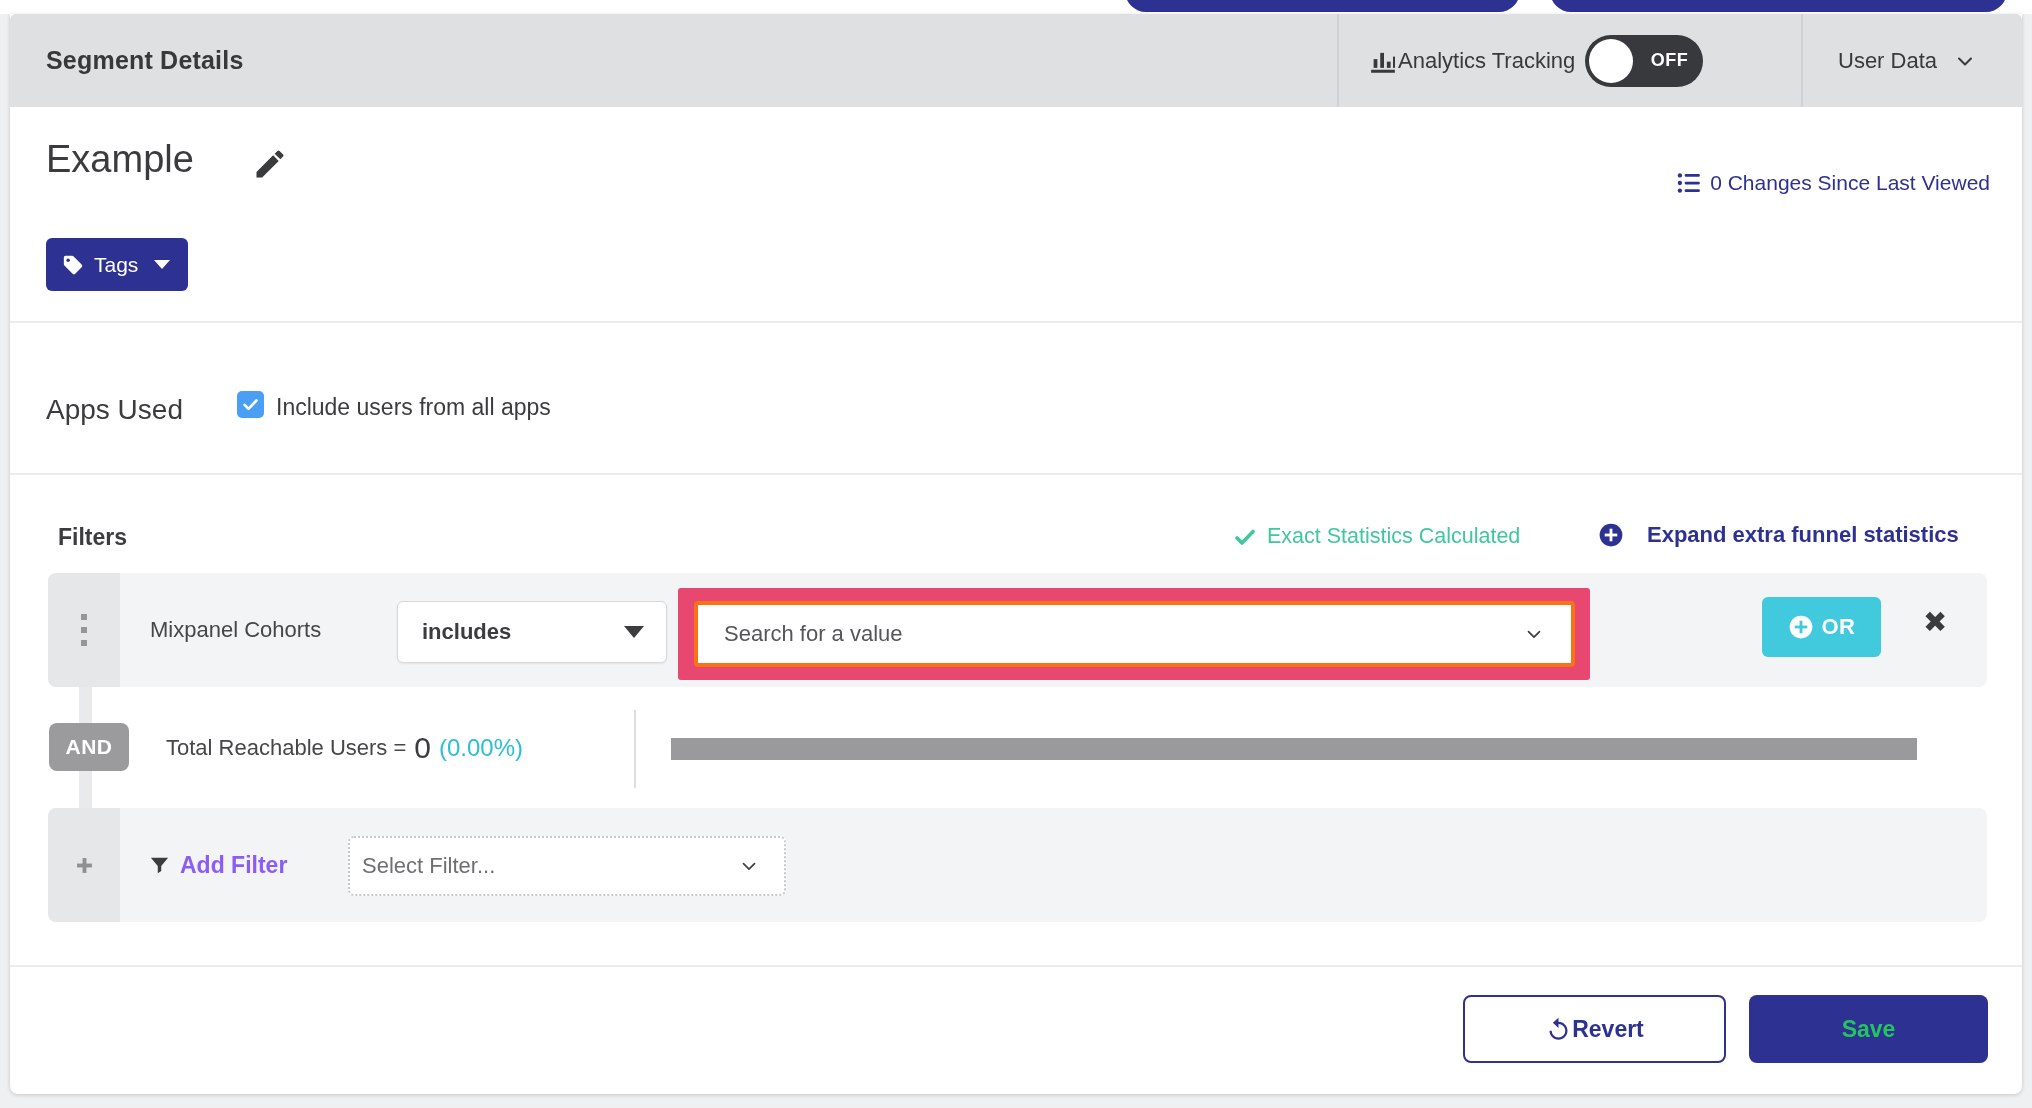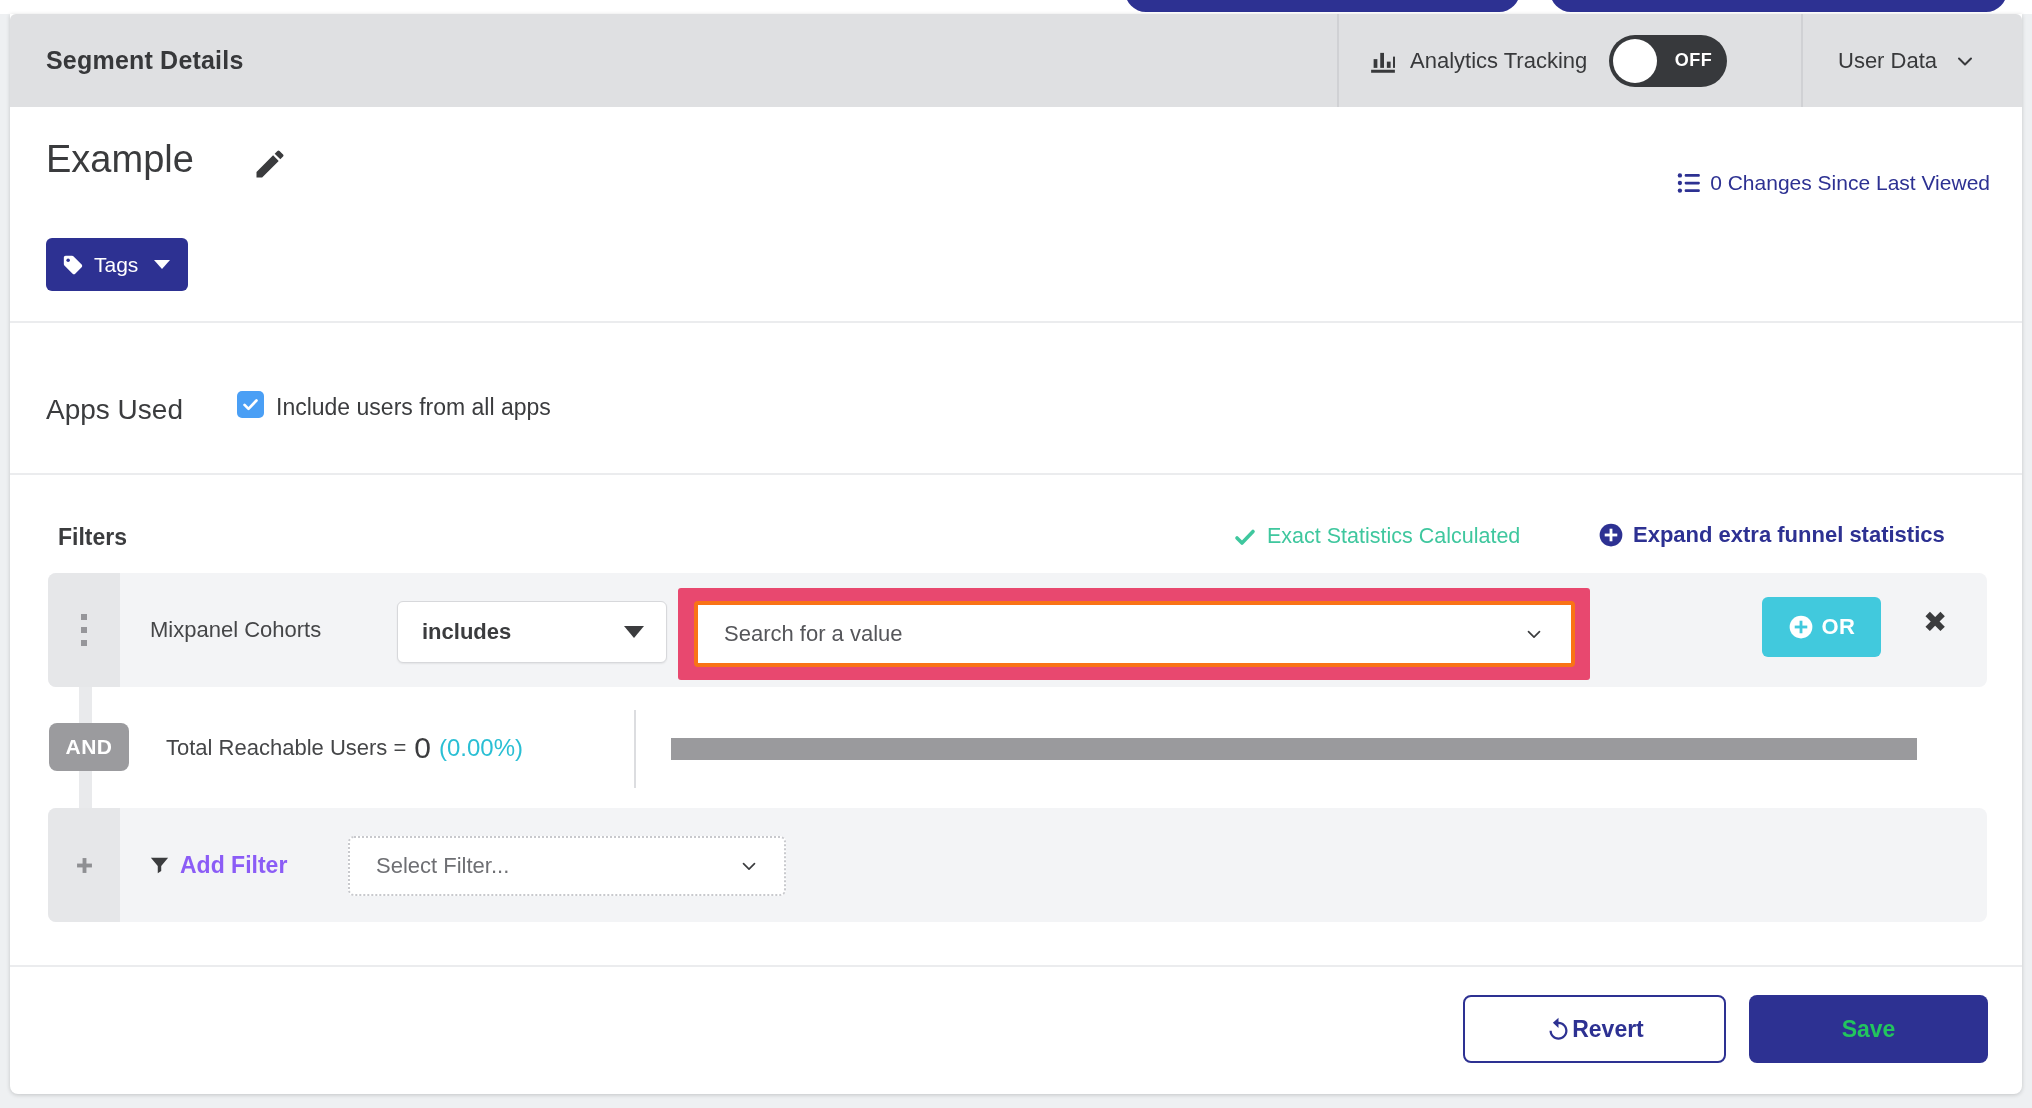--- a/index.html
+++ b/index.html
@@ -14,21 +14,21 @@
 
   .card { position:absolute; left:10px; top:14px; width:2012px; height:1080px; background:#fff;
           border-radius:0 0 8px 8px; box-shadow:0 1px 4px rgba(0,0,0,.18); }
 
   
   .hdr { position:absolute; left:10px; top:14px; width:2012px; height:93px; background:#dfe0e2; border-radius:6px 6px 0 0; }
   .hdr-title { position:absolute; left:46px; top:14px; height:93px; display:flex; align-items:center;
                font-size:25px; font-weight:bold; color:#37383a; letter-spacing:.2px; }
   .hdr-div { position:absolute; top:14px; width:2px; height:93px; background:#d0d1d4; }
   #hdrdiv1 { left:1337px; } #hdrdiv2 { left:1801px; }
-  .analytics { position:absolute; left:1368px; top:14px; height:93px; display:flex; align-items:center; gap:12px; color:#38393b; }
+  .analytics { position:absolute; left:1368px; top:14px; height:93px; display:flex; align-items:center; color:#38393b; }
   .analytics-label { font-size:22px; color:#38393b; }
   .toggle { position:relative; width:118px; height:52px; border-radius:26px; background:#37393c; margin-left:10px; cursor:pointer; }
   .toggle .knob { position:absolute; left:4px; top:4px; width:44px; height:44px; border-radius:50%; background:#fff; }
   .toggle .state { position:absolute; right:15px; top:0; height:52px; display:flex; align-items:center;
                    color:#fff; font-size:18px; font-weight:bold; letter-spacing:.5px; }
   .user-data { position:absolute; left:1838px; top:14px; height:93px; display:flex; align-items:center; gap:16px;
                font-size:22px; color:#38393b; cursor:pointer; }
 
   
   .seg-name { position:absolute; left:46px; top:138px; font-size:38px; color:#3a3b3d; }
@@ -46,21 +46,21 @@
   
   .apps-label { position:absolute; left:46px; top:394px; font-size:28px; font-weight:normal; color:#3b3c3e; }
   .checkbox { position:absolute; left:237px; top:391px; width:27px; height:27px; border-radius:5px;
               background:#4a9ff5; display:flex; align-items:center; justify-content:center; cursor:pointer; }
   .checkbox-label { position:absolute; left:276px; top:394px; font-size:23px; color:#3b3c3e; }
 
   
   .filters-heading { position:absolute; left:58px; top:524px; font-size:23px; font-weight:bold; color:#3b3c3e; }
   .exact-stats { position:absolute; left:1233px; top:524px; display:flex; align-items:center; gap:10px;
                  color:#3fc79e; font-size:21.5px; }
-  .expand-link { position:absolute; left:1598px; top:522px; display:flex; align-items:center; gap:9px;
+  .expand-link { position:absolute; left:1598px; top:522px; display:flex; align-items:center; gap:23px;
                  color:#2d3192; font-size:22px; font-weight:600; cursor:pointer; }
 
   
   .frow { position:absolute; left:48px; width:1939px; height:114px; background:#f3f4f6; border-radius:8px; }
   #frow1 { top:573px; } #frow2 { top:808px; }
   .gutter { position:absolute; left:48px; width:72px; height:114px; background:#e6e7e9; border-radius:8px 0 0 8px;
             display:flex; align-items:center; justify-content:center; }
   #gutter1 { top:573px; cursor:grab; } #gutter2 { top:808px; cursor:pointer; }
   .drag-dots { display:flex; flex-direction:column; gap:7px; }
   .drag-dots span { width:6px; height:6px; background:#96969a; }
@@ -94,21 +94,21 @@
   .reach .pct { font-size:24px; color:#2abfd4; margin-left:8px; }
   .vdiv { position:absolute; left:634px; top:710px; width:2px; height:78px; background:#dcdde0; }
   .stat-bar { position:absolute; left:671px; top:738px; width:1246px; height:22px; background:#9a9a9d; }
 
   
   .addf { position:absolute; left:148px; top:808px; height:114px; display:flex; align-items:center; gap:9px;
           color:#3b3c3e; cursor:pointer; }
   .addf .lbl { font-size:23px; font-weight:bold; color:#8b5cf6; }
   .filter-select { position:absolute; left:348px; top:836px; width:438px; height:60px; background:#fff;
                    border:2px dotted #c8c9cd; border-radius:6px; display:flex; align-items:center; cursor:pointer; }
-  .filter-select .ph { margin-left:26px; font-size:22px; color:#6e6f73; }
+  .filter-select .ph { margin-left:12px; font-size:22px; color:#6e6f73; }
   .filter-select .chev { position:absolute; right:24px; color:#3b3c3e; display:flex; }
 
   
   .revert-btn { position:absolute; left:1463px; top:995px; width:263px; height:68px; background:#fff;
                 border:2px solid #2d3192; border-radius:8px; display:flex; align-items:center; justify-content:center;
                 color:#2d3192; cursor:pointer; }
   .revert-btn .lbl { font-size:23px; font-weight:bold; color:#2d3192; }
   .save-btn { position:absolute; left:1749px; top:995px; width:239px; height:68px; background:#2d3192; border:none;
               border-radius:8px; display:flex; align-items:center; justify-content:center; color:#fff; cursor:pointer; }
   .save-btn .lbl { font-size:23px; font-weight:bold; color:#22c55e; }

